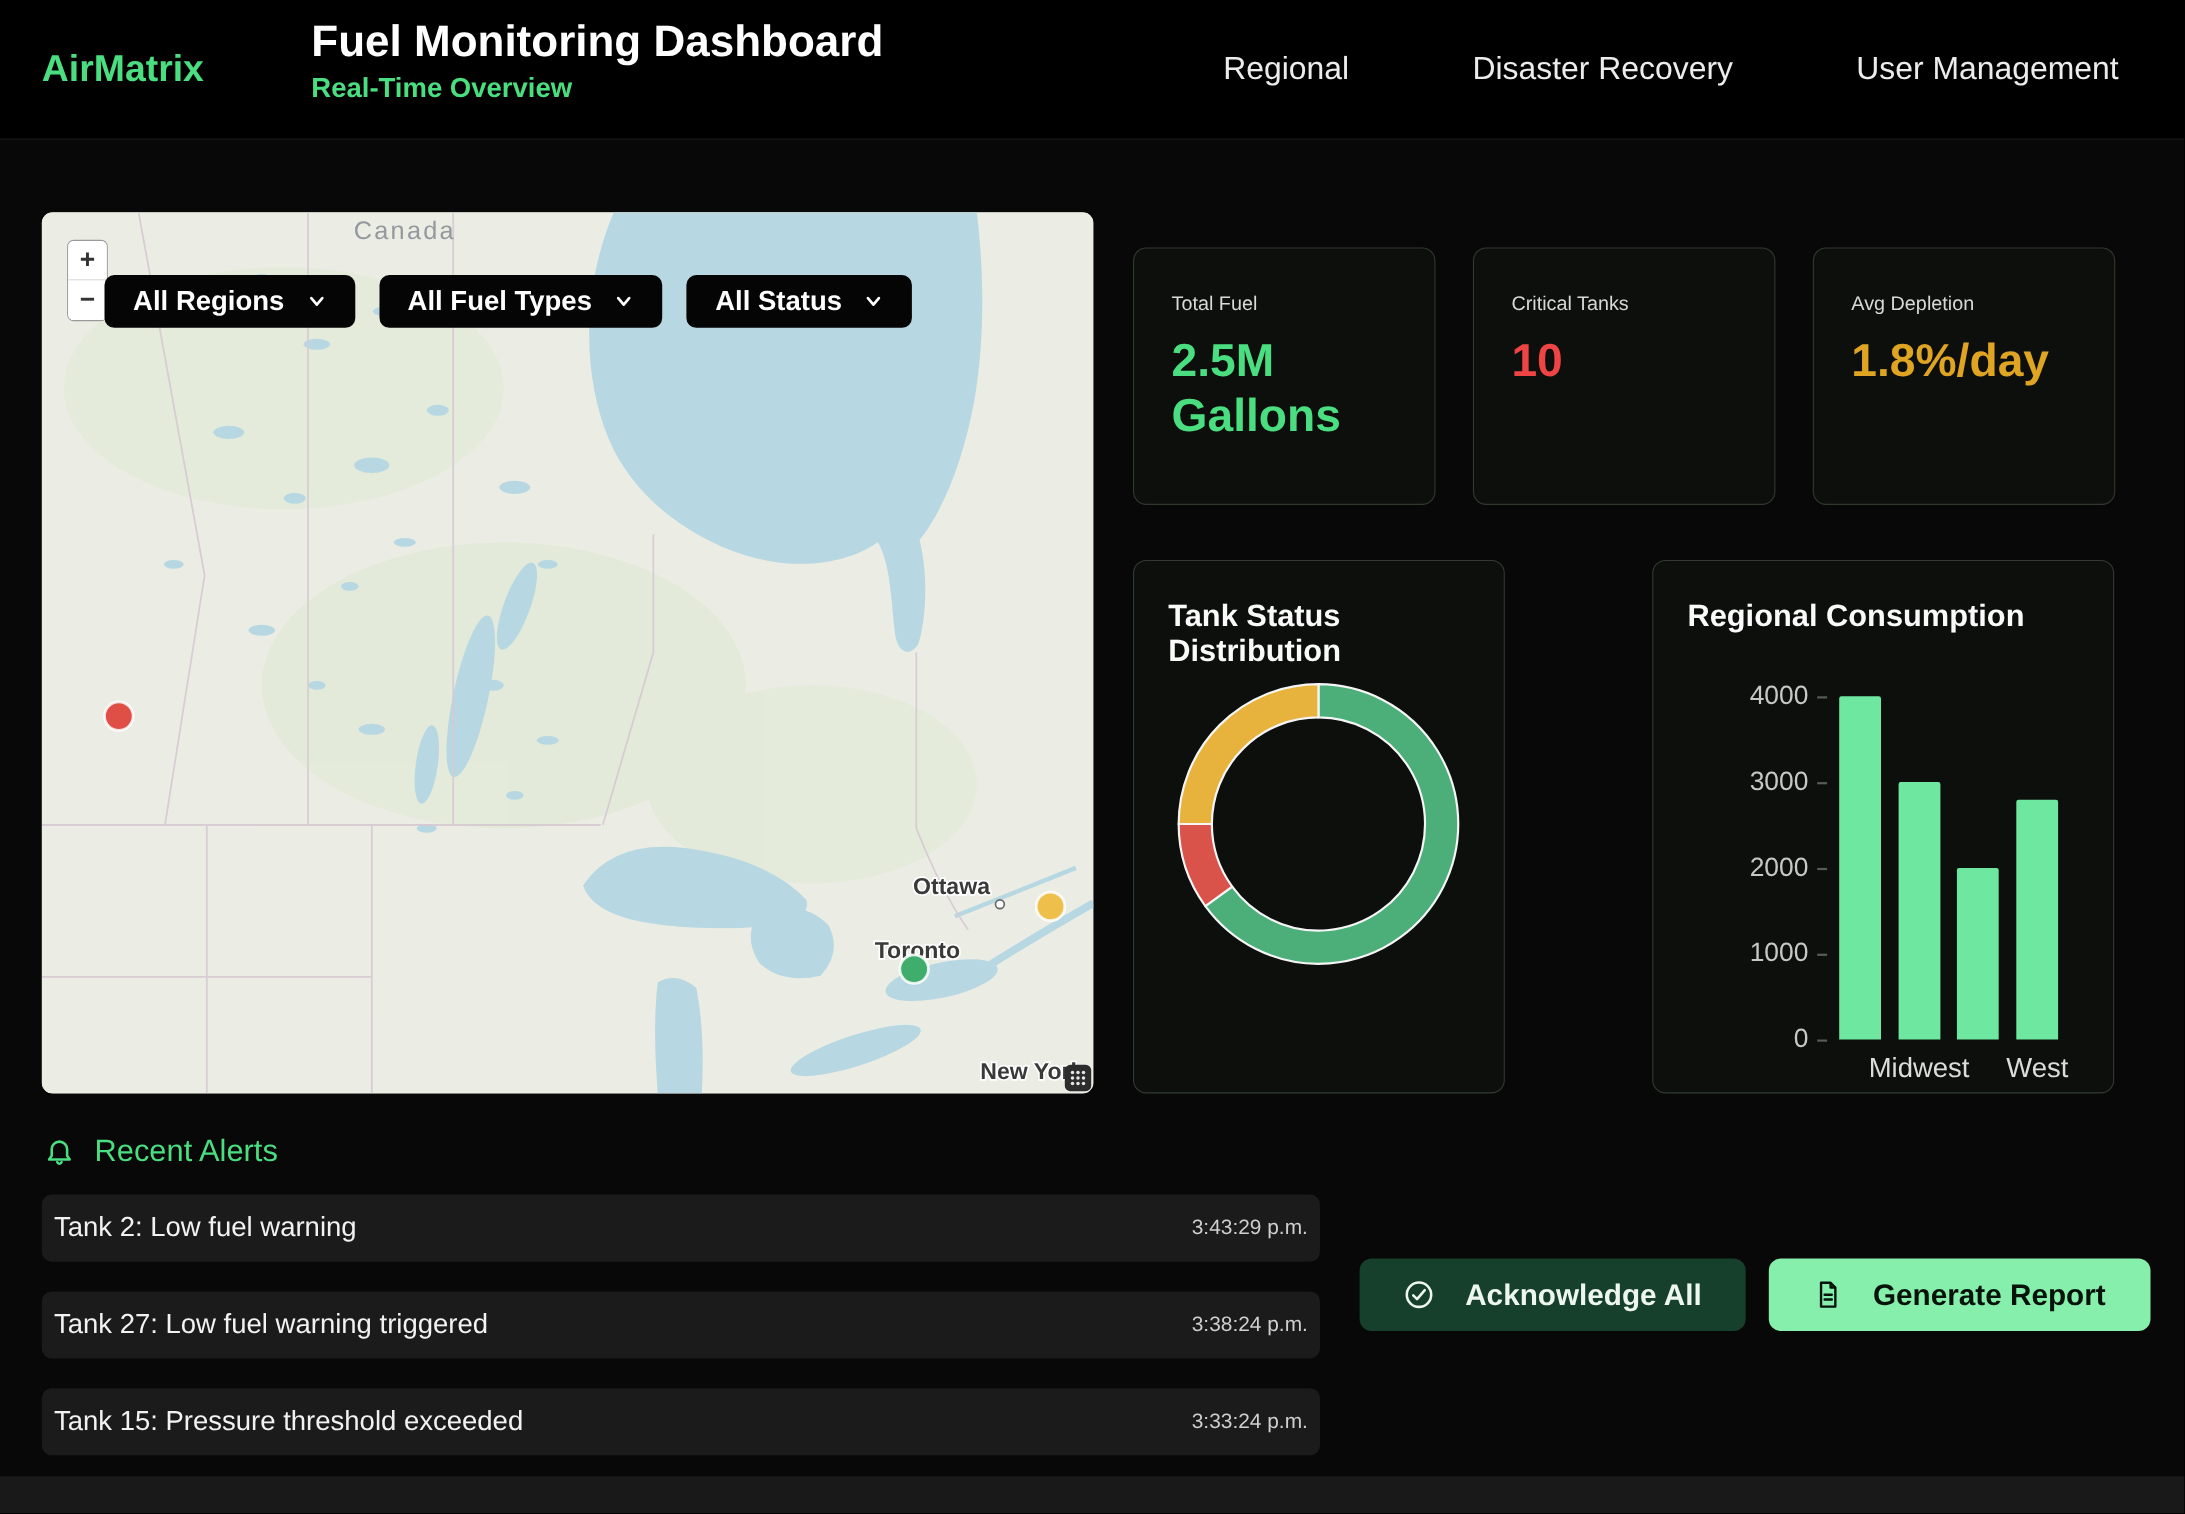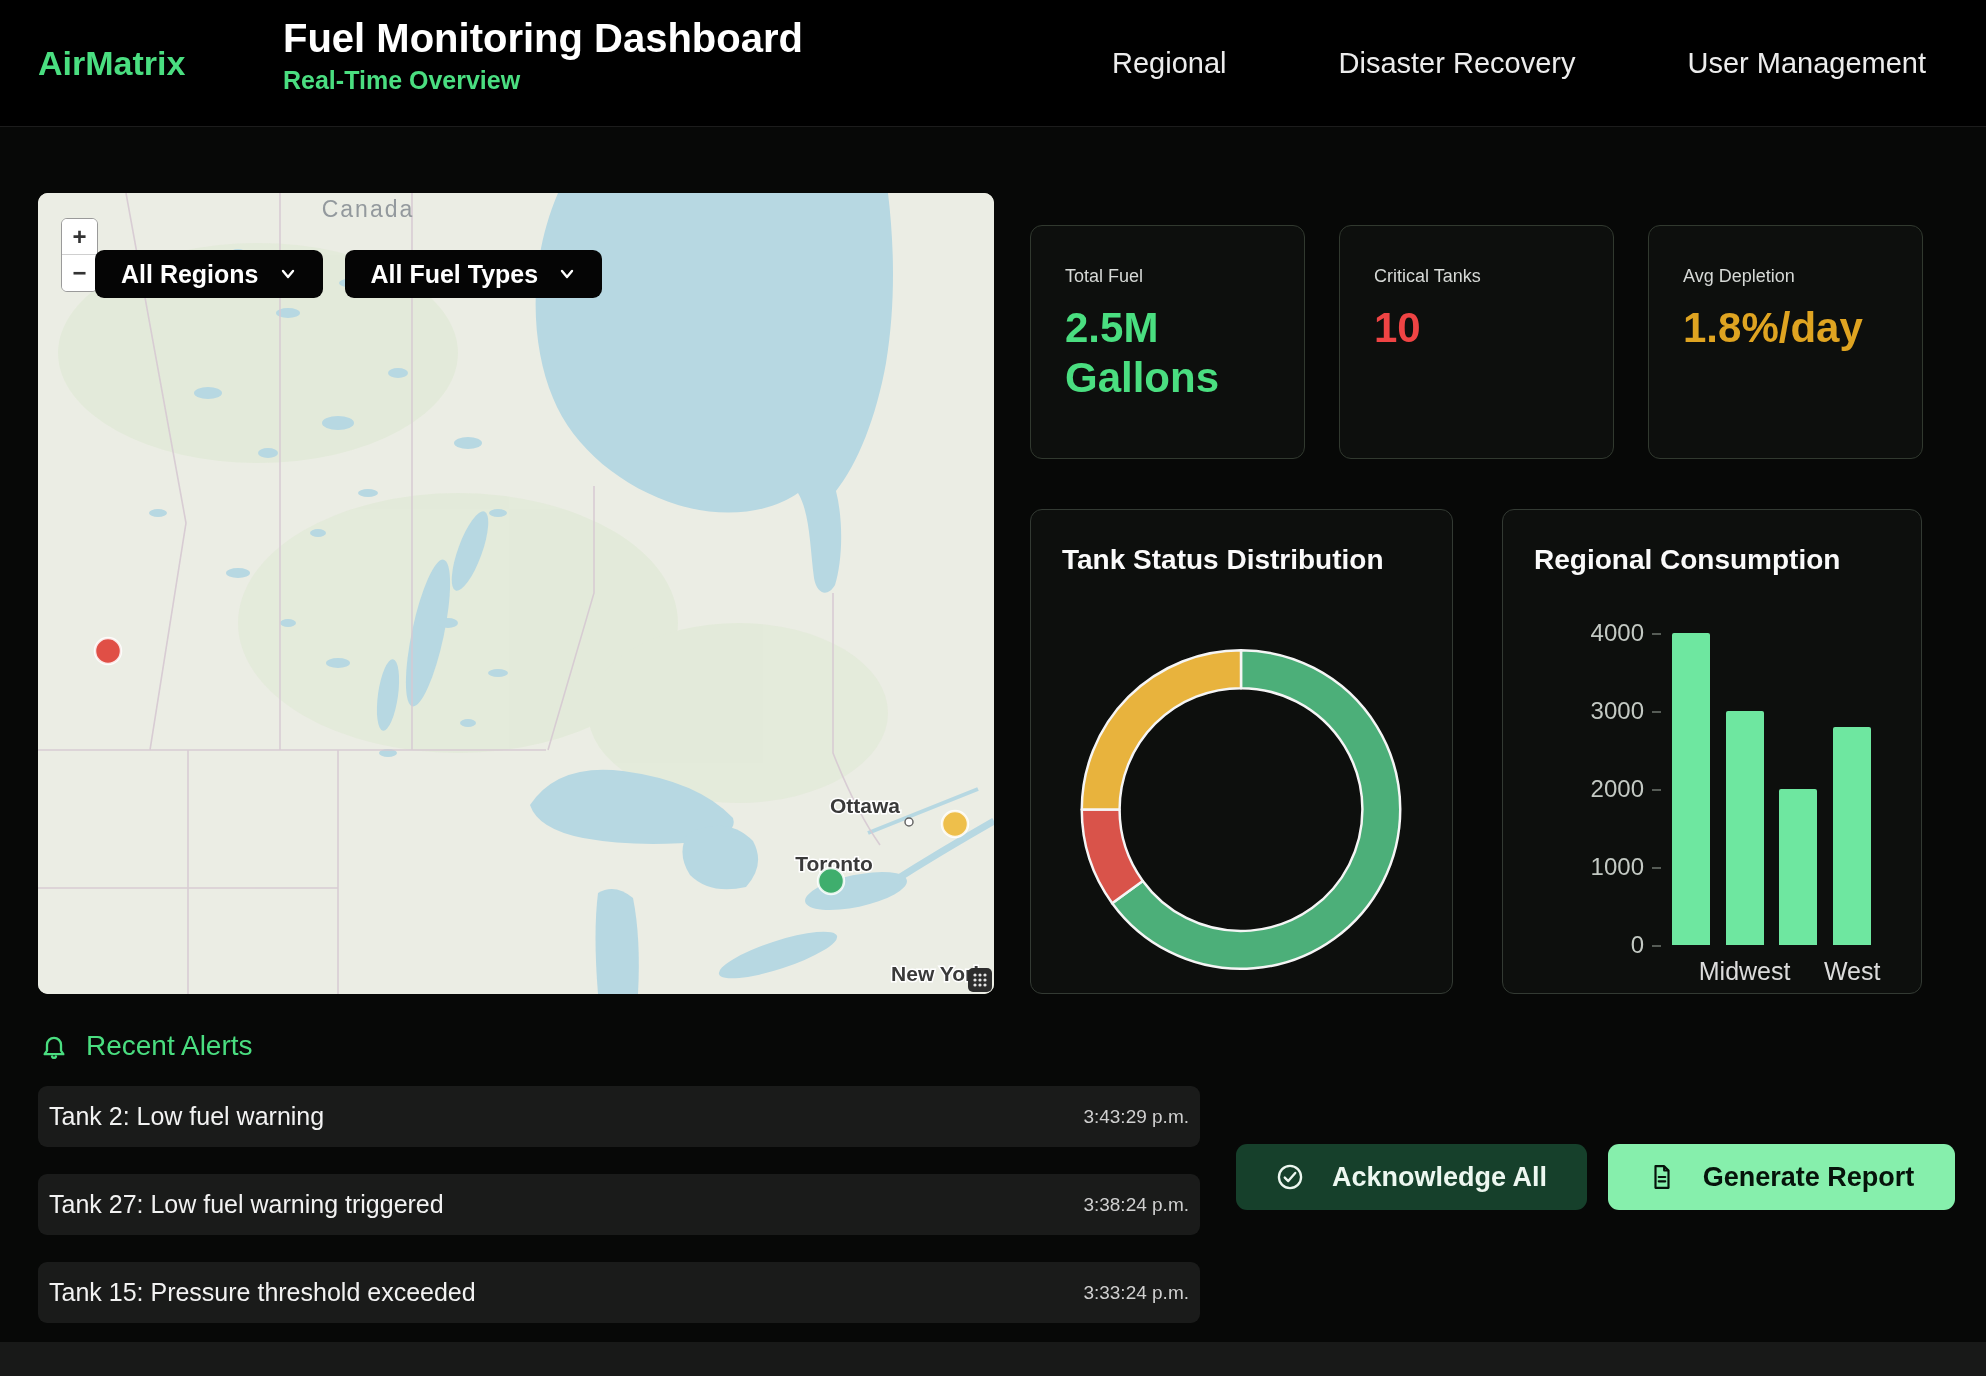--- a/index.html
+++ b/index.html
@@ -170,20 +170,26 @@
         <svg class="chev" viewBox="0 0 18 18">
             <polyline points="4,6 9,12 14,6" fill="none" stroke="#fff" stroke-width="2.4" stroke-linecap="round" stroke-linejoin="round"></polyline>
           </svg>
       </div>
       <div class="filter">
         <span>All Fuel Types</span>
         <svg class="chev" viewBox="0 0 18 18">
             <polyline points="4,6 9,12 14,6" fill="none" stroke="#fff" stroke-width="2.4" stroke-linecap="round" stroke-linejoin="round"></polyline>
           </svg>
       </div>
+      <div class="filter">
+        <span>All Status</span>
+        <svg class="chev" viewBox="0 0 18 18">
+            <polyline points="4,6 9,12 14,6" fill="none" stroke="#fff" stroke-width="2.4" stroke-linecap="round" stroke-linejoin="round"></polyline>
+          </svg>
+      </div>
     </div>
 
     <button class="attrib">
       <svg viewBox="0 0 18 18">
         <g fill="#e6e6e6">
           <circle cx="4" cy="4" r="1.6"></circle>
             <circle cx="9" cy="4" r="1.6"></circle>
             <circle cx="14" cy="4" r="1.6"></circle>
           <circle cx="4" cy="9" r="1.6"></circle>
             <circle cx="9" cy="9" r="1.6"></circle>
@@ -202,21 +208,21 @@
   </div>
   <div class="stat-card" style="left:1339px">
     <div class="stat-label">Critical Tanks</div>
     <div class="stat-value v-red">10</div>
   </div>
   <div class="stat-card" style="left:1648px">
     <div class="stat-label">Avg Depletion</div>
     <div class="stat-value v-amber">1.8%/day</div>
   </div>
 
-  <div class="chart-card" style="left:1030px;width:423px">
+  <div class="chart-card" style="left:1030px;width:338px">
     <div class="chart-title">Tank Status Distribution</div>
     <svg id="donut-svg" viewBox="0 0 423 485">
       <g id="donut-arcs">
           <path d="M 211 141
                A 160 160 0 1 1 81.55728090000844 395.04564036679574
                L 112.29992668625643 372.70980077968176
                A 122 122 0 1 0 211 179 Z" fill="#4caf79" stroke="#f5f5f5" stroke-width="2.5" stroke-linejoin="round"></path>
           <path d="M 81.55728090000844 395.04564036679574
                A 160 160 0 0 1 51 301
                L 89 301

